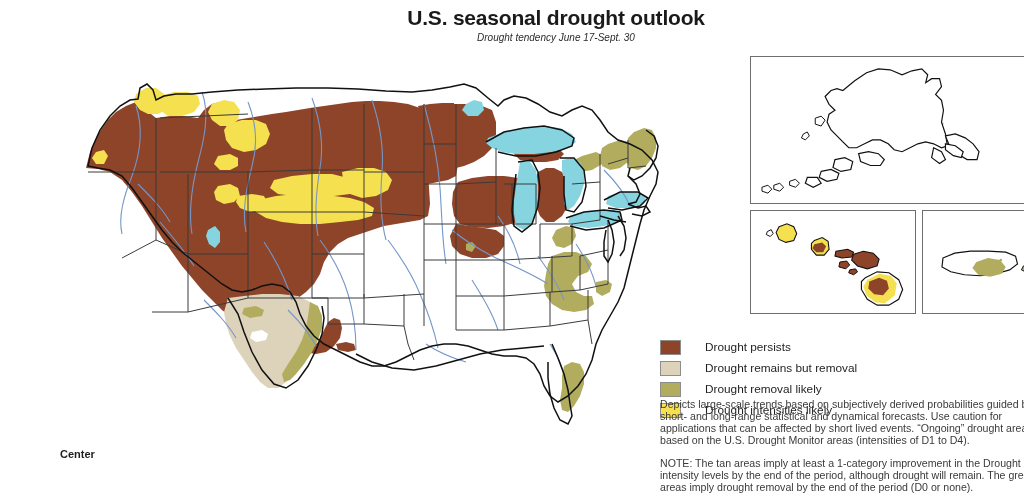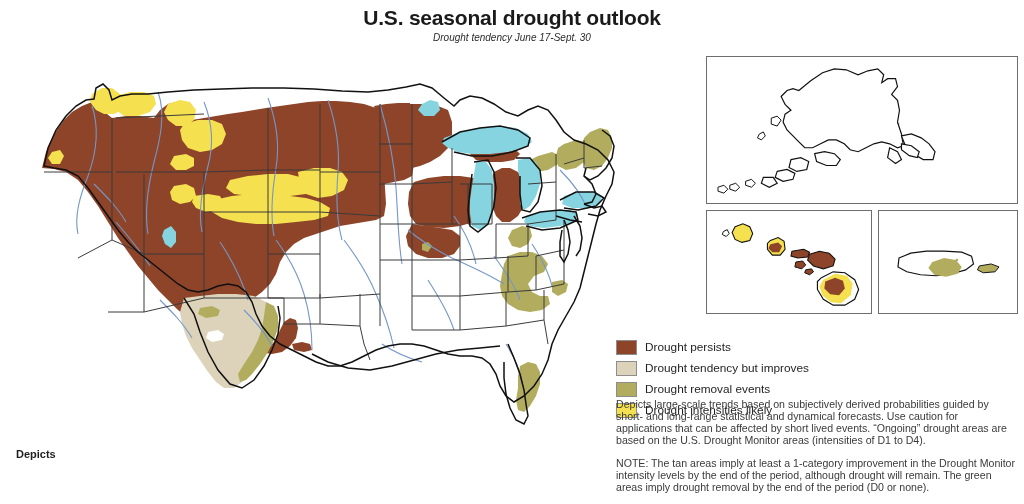--- a/index.html
+++ b/index.html
@@ -2,21 +2,21 @@
 <html><head>
 <meta charset="utf-8">
 <style>
   html,body{margin:0;padding:0;background:#ffffff;}
   body{
     width:1024px;height:504px;overflow:hidden;position:relative;
     font-family:"Liberation Sans", sans-serif;
     color:#231f20;
     -webkit-font-smoothing:antialiased;
   }
-  #root{position:absolute;inset:0;}
+  #root{position:absolute;inset:0;margin-left:44px;}
 
   
   .title-block{position:absolute;left:0;top:6px;width:1024px;text-align:center;}
   .map-title{
     font-size:21px;font-weight:bold;letter-spacing:-0.2px;line-height:1.1;
     color:#1a1a1a;margin:0;
   }
   .map-subtitle{
     font-size:10px;font-style:italic;color:#2b2b2b;margin:3px 0 0 0;line-height:1.1;
   }
@@ -32,21 +32,21 @@
     border:1.4px solid #6e6e6e;background:#fff;box-sizing:border-box;}
   #inset-pr{position:absolute;left:878px;top:210px;width:140px;height:104px;
     border:1.4px solid #6e6e6e;background:#fff;box-sizing:border-box;}
   .inset-svg{width:100%;height:100%;display:block;}
 
   
   #legend{position:absolute;left:616px;top:338px;width:400px;}
   .legend-col{display:inline-block;vertical-align:top;}
   .legend-col.left{width:212px;}
   .legend-col.right{width:188px;}
-  .legend-row{display:flex;align-items:center;height:19px;margin-bottom:2px;}
+  .legend-row{display:flex;align-items:center;height:19px;margin-bottom:2px;gap:16px;}
   .swatch{
     width:21px;height:15px;box-sizing:border-box;
     border:1.4px solid #8d8d8d;margin-right:8px;flex:0 0 auto;
   }
   .legend-label{font-size:11.8px;color:#1f1f1f;white-space:nowrap;line-height:1;}
 
   
   #caption{position:absolute;left:616px;top:398px;width:400px;}
   #caption p{margin:0;font-size:10.6px;line-height:12px;color:#3a3a3a;}
   #caption p.note{margin-top:11px;}
@@ -454,37 +454,37 @@
   </div>
 
   <div id="legend">
     <div class="legend-col left">
       <div class="legend-row">
         <span class="swatch" style="background:#8d4429;"></span>
         <span class="legend-label">Drought persists</span>
       </div>
       <div class="legend-row">
         <span class="swatch" style="background:#ddd3bb;"></span>
-        <span class="legend-label">Drought tendency but improves</span>
+        <span class="legend-label">Drought remains but removal</span>
       </div>
     </div>
     <div class="legend-col right">
       <div class="legend-row">
         <span class="swatch" style="background:#b2ad5e;"></span>
-        <span class="legend-label">Drought removal events</span>
+        <span class="legend-label">Drought removal likely</span>
       </div>
       <div class="legend-row">
         <span class="swatch" style="background:#f5e14f;"></span>
         <span class="legend-label">Drought intensities likely</span>
       </div>
     </div>
   </div>
 
   <div id="caption">
     <p>Depicts large-scale trends based on subjectively derived probabilities guided by short- and long-range statistical and dynamical forecasts. Use caution for applications that can be affected by short lived events. “Ongoing” drought areas are based on the U.S. Drought Monitor areas (intensities of D1 to D4).</p>
     <p class="note">NOTE: The tan areas imply at least a 1-category improvement in the Drought Monitor intensity levels by the end of the period, although drought will remain. The green areas imply drought removal by the end of the period (D0 or none).</p>
   </div>
 
   <div id="author">
-    <div class="a-head">Depicts</div>
+    <div class="a-head">Center</div>
   </div>
 
 </div>
 
 </body></html>

